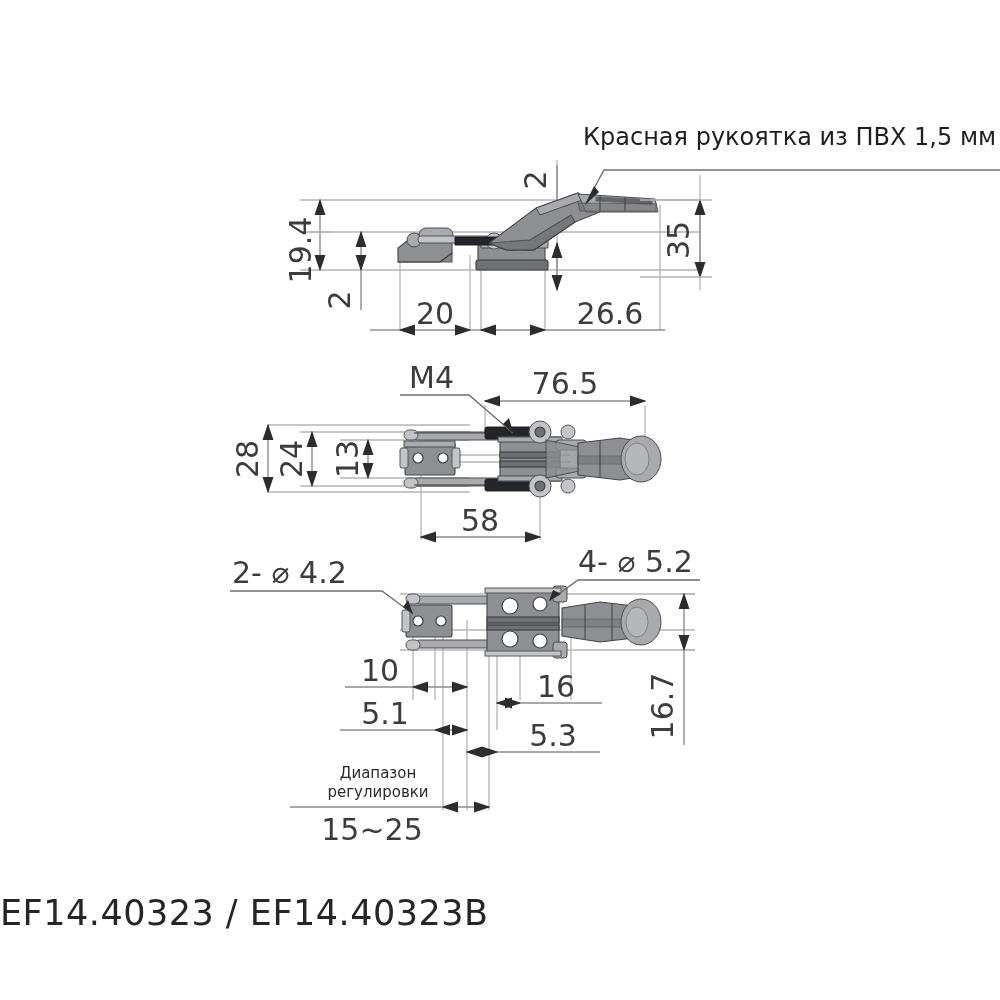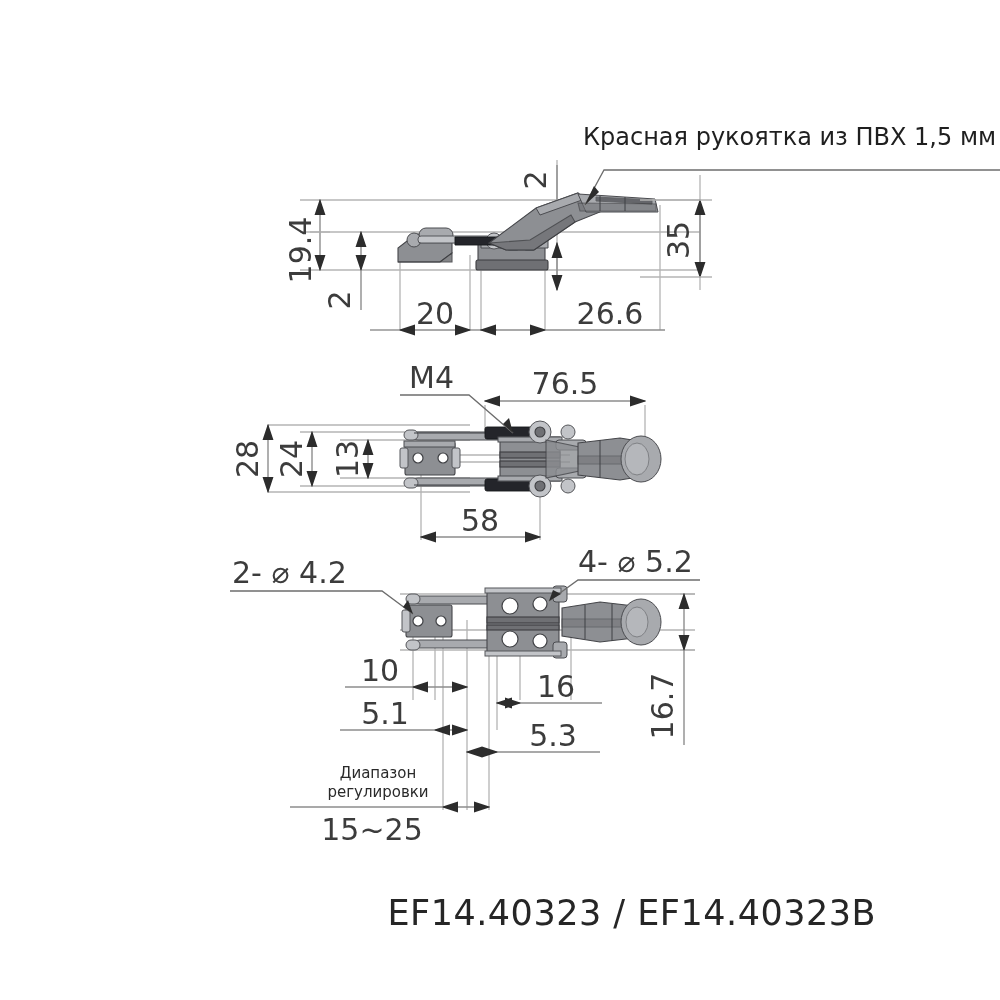--- a/index.html
+++ b/index.html
@@ -19,21 +19,21 @@
     position: absolute;
     left: 0; top: 0;
     width: 1000px;
     height: 1000px;
   }
   .title {
     position: absolute;
     left: 0;
     top: 893px;
     width: 876px;
-    text-align: right;
+    text-align: left;
     font-family: "DejaVu Sans", sans-serif;
     font-size: 35px;
     letter-spacing: 0.5px;
     color: #262626;
   }
   svg { display: block; }
   text { font-family: "DejaVu Sans", sans-serif; fill: #3a3a3a; }
   .dimtxt { font-size: 30px; fill: #3c3c3c; }
   .note { font-size: 24px; fill: #1f1f1f; }
   .note-sm { font-size: 15px; fill: #2a2a2a; }

